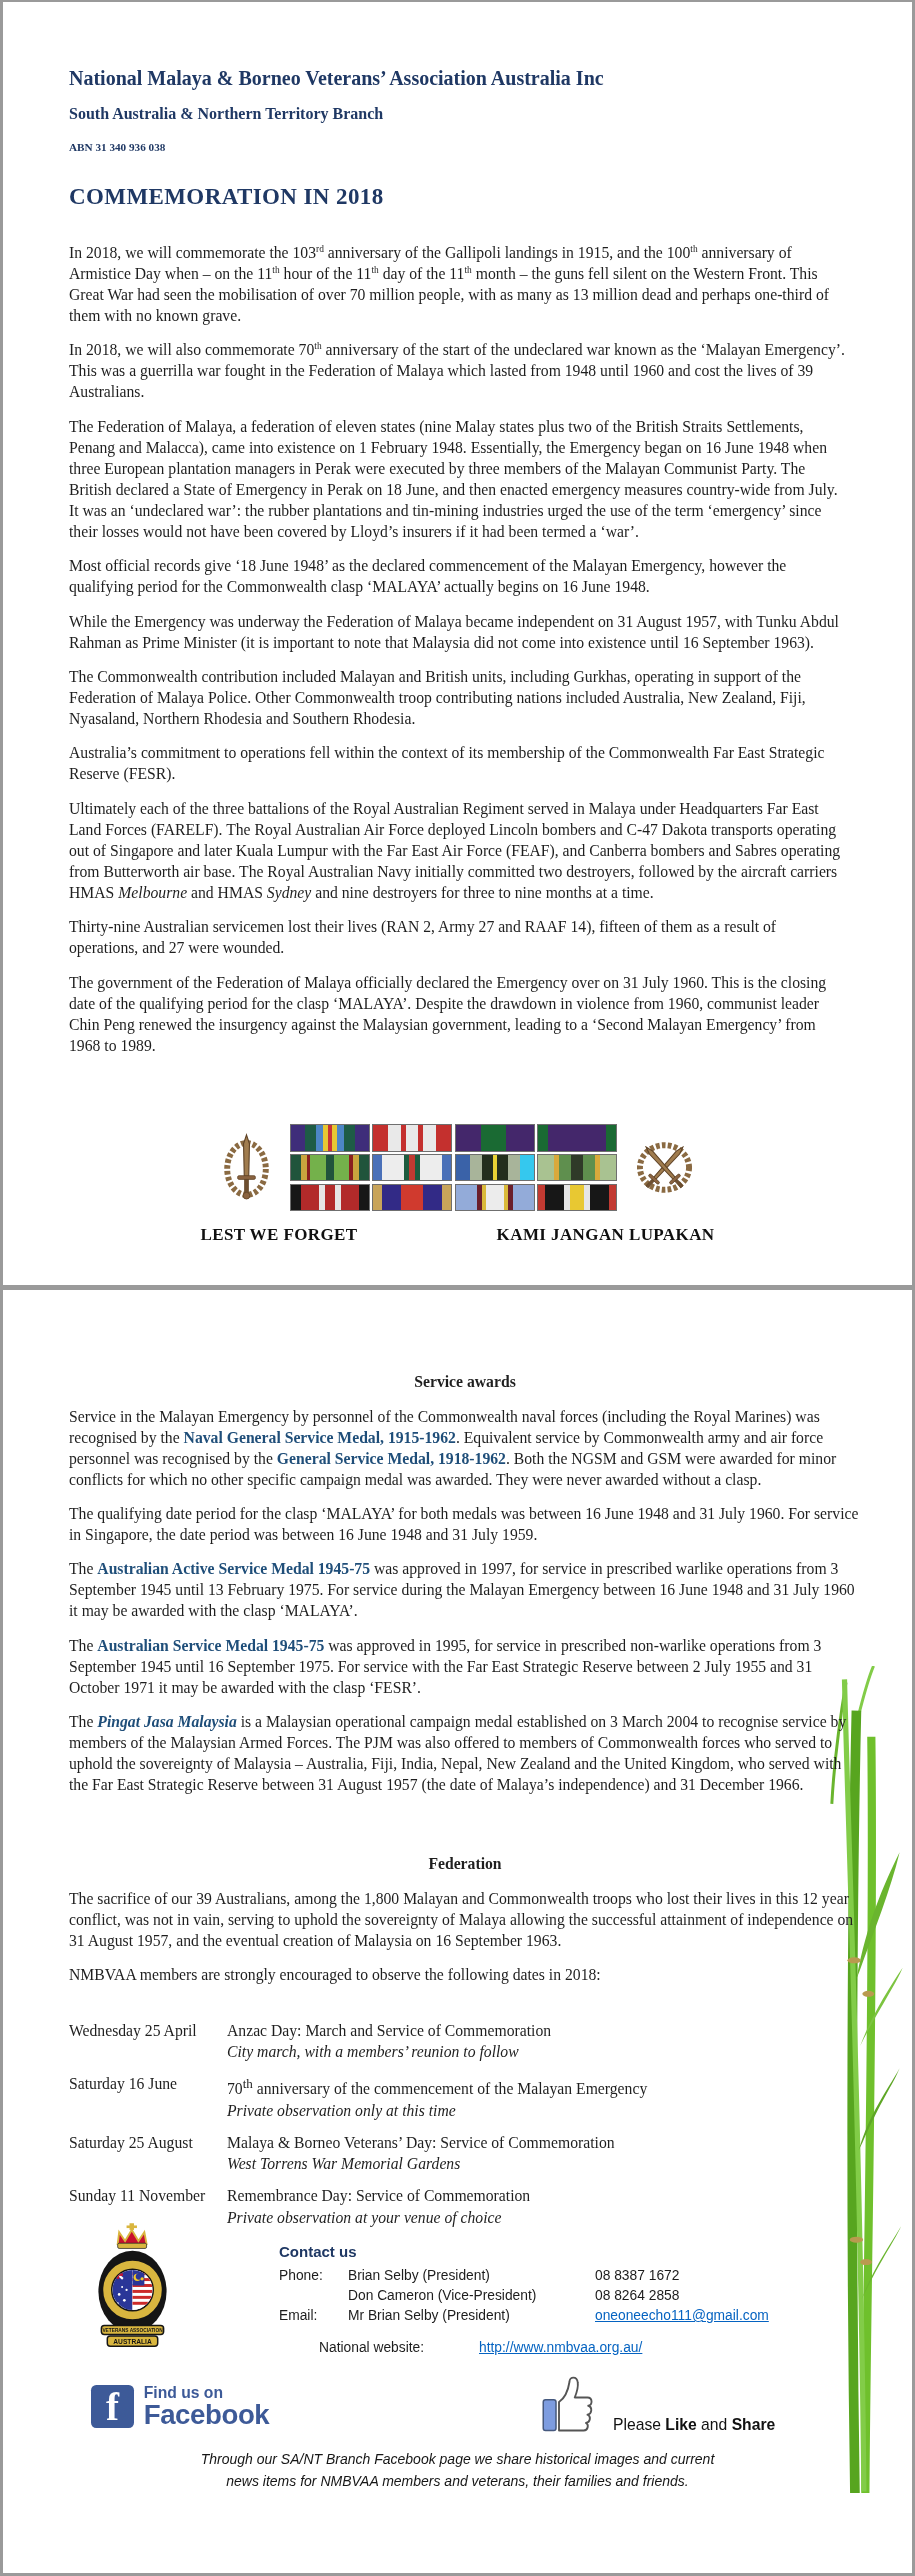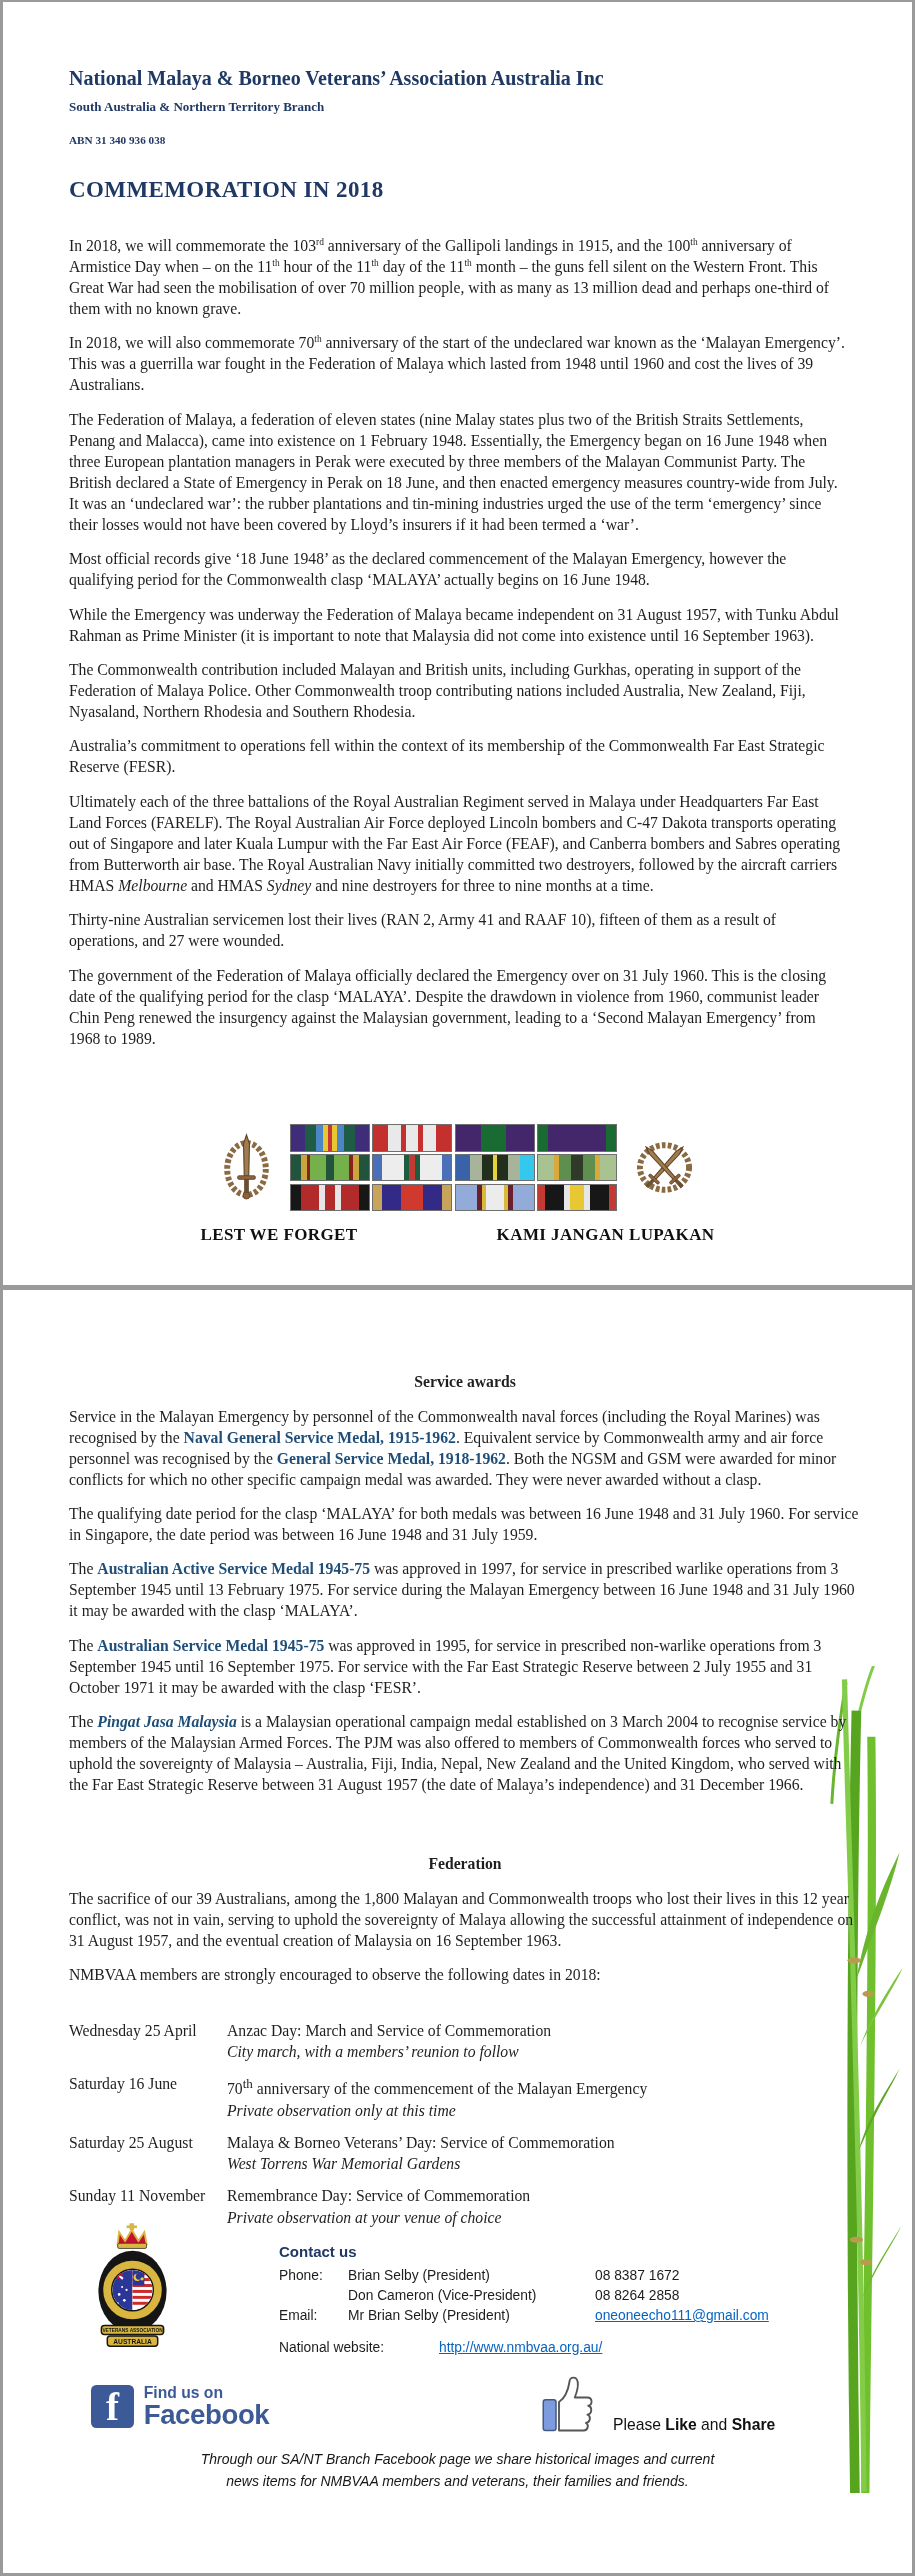--- a/index.html
+++ b/index.html
@@ -16,21 +16,21 @@
   }
   .page{position:relative; overflow:hidden;}
   #page1{height:1283px;}
   #page2{height:1280px;}
   .divider{height:4.5px; background:var(--frame);}
   .content{padding:0 66px;}
 
   
   .hdr{ text-align:left; color:var(--navy); font-weight:bold;}
   .org{padding-top:64px; font-size:20px; line-height:24.6px;}
-  .branch{font-size:13px; line-height:19.4px; margin-top:6px;}
+  .branch{font-size:16px; line-height:19.4px; margin-top:13px;}
   .abn{font-size:11.2px; margin-top:18px;}
   .doc-title{font-size:23px; margin-top:31px; letter-spacing:0.4px;}
   .body-start{margin-top:32px;}
 
   .para{font-size:15.7px; line-height:21px; margin:0 0 13.4px 0; max-width:792px;}
   .para sup{font-size:0.6em; line-height:0;}
   .rs-i{font-style:italic;}
   .rs-b{font-weight:bold;}
   .rs-medal{color:var(--medal); font-weight:bold;}
   .rs-medal-i{color:var(--medal); font-weight:bold; font-style:italic;}
@@ -56,21 +56,21 @@
 
   .crest{position:absolute; left:88px; top:933px;}
   .contact{position:absolute; left:276px; top:953px; width:581px;
            font-family:"Liberation Sans", sans-serif; font-size:13.8px; color:#1d1d1d;}
   .contact-h{color:var(--navy); font-weight:bold; font-size:15px; margin-bottom:6.7px;}
   .c-row{display:flex; line-height:20px;}
   .c-label{width:69px; flex:none;}
   .c-name{width:247px; flex:none;}
   .site-rows{margin-top:10.4px;}
   .site-row{display:flex; line-height:21.6px;}
-  .site-label{width:160px; flex:none;}
+  .site-label{width:160px; flex:none;margin-left:40px;}
   a{color:var(--link); text-decoration:underline; cursor:pointer;}
 
   .fb-lockup{position:absolute; left:88px; top:1094px; display:flex; align-items:center; gap:9.7px;
              font-family:"Liberation Sans", sans-serif; color:var(--fb);}
   .fb-square{width:43px; height:43px; border-radius:5.2px; background:var(--fb); color:#fff;
              font-weight:bold; font-size:39px; line-height:43px; text-align:center;
              font-family:"Liberation Serif", serif;}
   .fb-find{font-size:15.7px; font-weight:bold; line-height:17px;}
   .fb-brand{font-size:27.6px; font-weight:bold; line-height:28px; letter-spacing:-0.4px;}
 
@@ -95,21 +95,21 @@
       <div class="hdr doc-title">COMMEMORATION IN 2018</div>
       <div class="body-start">
           <p class="para"><span>In 2018, we will commemorate the 103</span><sup>rd</sup><span> anniversary of the Gallipoli landings in 1915, and the 100</span><sup>th</sup><span> anniversary of Armistice Day when – on the 11</span><sup>th</sup><span> hour of the 11</span><sup>th</sup><span> day of the 11</span><sup>th</sup><span> month – the guns fell silent on the Western Front. This Great War had seen the mobilisation of over 70 million people, with as many as 13 million dead and perhaps one-third of them with no known grave.</span></p>
           <p class="para"><span>In 2018, we will also commemorate 70</span><sup>th</sup><span> anniversary of the start of the undeclared war known as the ‘Malayan Emergency’. This was a guerrilla war fought in the Federation of Malaya which lasted from 1948 until 1960 and cost the lives of 39 Australians.</span></p>
           <p class="para"><span>The Federation of Malaya, a federation of eleven states (nine Malay states plus two of the British Straits Settlements, Penang and Malacca), came into existence on 1 February 1948. Essentially, the Emergency began on 16 June 1948 when three European plantation managers in Perak were executed by three members of the Malayan Communist Party. The British declared a State of Emergency in Perak on 18 June, and then enacted emergency measures country-wide from July. It was an ‘undeclared war’: the rubber plantations and tin-mining industries urged the use of the term ‘emergency’ since their losses would not have been covered by Lloyd’s insurers if it had been termed a ‘war’.</span></p>
           <p class="para"><span>Most official records give ‘18 June 1948’ as the declared commencement of the Malayan Emergency, however the qualifying period for the Commonwealth clasp ‘MALAYA’ actually begins on 16 June 1948.</span></p>
           <p class="para"><span>While the Emergency was underway the Federation of Malaya became independent on 31 August 1957, with Tunku Abdul Rahman as Prime Minister (it is important to note that Malaysia did not come into existence until 16 September 1963).</span></p>
           <p class="para"><span>The Commonwealth contribution included Malayan and British units, including Gurkhas, operating in support of the Federation of Malaya Police. Other Commonwealth troop contributing nations included Australia, New Zealand, Fiji, Nyasaland, Northern Rhodesia and Southern Rhodesia.</span></p>
           <p class="para"><span>Australia’s commitment to operations fell within the context of its membership of the Commonwealth Far East Strategic Reserve (FESR).</span></p>
           <p class="para"><span>Ultimately each of the three battalions of the Royal Australian Regiment served in Malaya under Headquarters Far East Land Forces (FARELF). The Royal Australian Air Force deployed Lincoln bombers and C-47 Dakota transports operating out of Singapore and later Kuala Lumpur with the Far East Air Force (FEAF), and Canberra bombers and Sabres operating from Butterworth air base. The Royal Australian Navy initially committed two destroyers, followed by the aircraft carriers HMAS </span><span class="rs-i">Melbourne</span><span> and HMAS </span><span class="rs-i">Sydney</span><span> and nine destroyers for three to nine months at a time.</span></p>
-          <p class="para"><span>Thirty-nine Australian servicemen lost their lives (RAN 2, Army 41 and RAAF 10), fifteen of them as a result of operations, and 27 were wounded.</span></p>
+          <p class="para"><span>Thirty-nine Australian servicemen lost their lives (RAN 2, Army 27 and RAAF 14), fifteen of them as a result of operations, and 27 were wounded.</span></p>
           <p class="para"><span>The government of the Federation of Malaya officially declared the Emergency over on 31 July 1960. This is the closing date of the qualifying period for the clasp ‘MALAYA’. Despite the drawdown in violence from 1960, communist leader Chin Peng renewed the insurgency against the Malaysian government, leading to a ‘Second Malayan Emergency’ from 1968 to 1989.</span></p>
         </div>
     </div>
 
     <div class="memorial">
       <div class="mem-row">
 
         <svg width="49" height="69" viewBox="0 0 66 92">
           <ellipse cx="33" cy="48" rx="26" ry="35" fill="none" stroke="#8a6a42" stroke-width="8" stroke-dasharray="5,3"></ellipse>
           <polygon points="33,2 37,14 36,58 30,58 29,14" fill="#a07c4e" stroke="#5e4226" stroke-width="1.5"></polygon>

